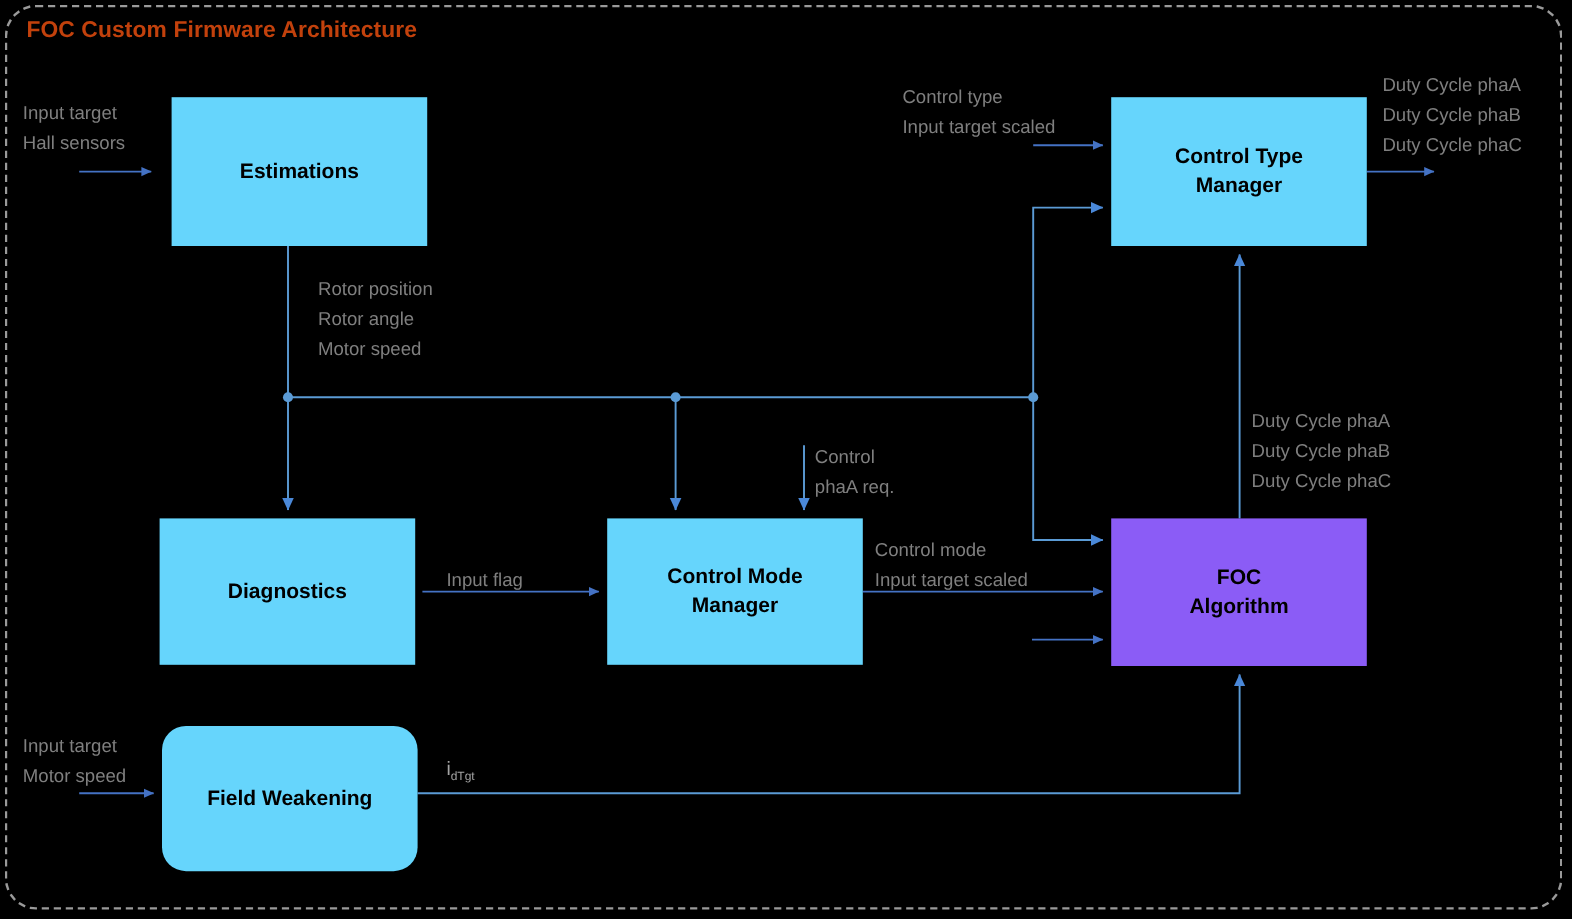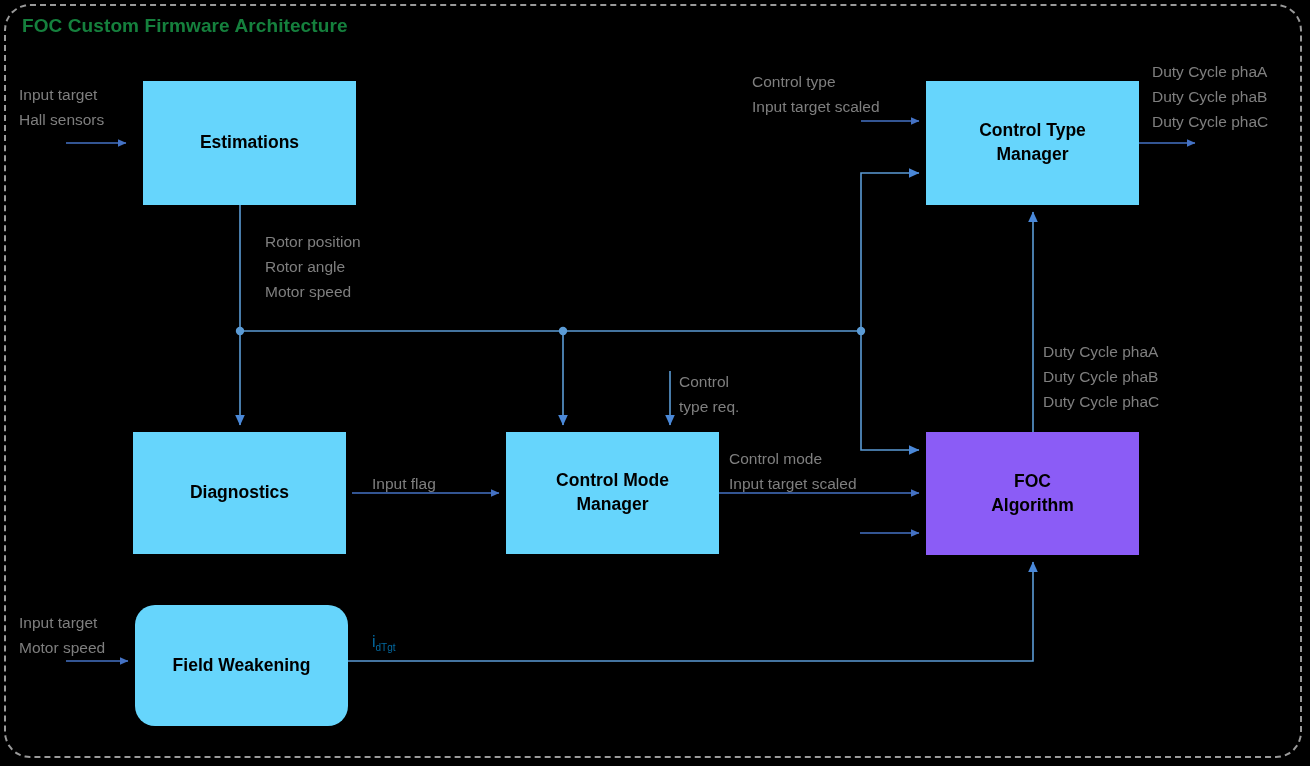--- a/index.html
+++ b/index.html
@@ -27,21 +27,21 @@
     border-radius: 26px;
     box-sizing: border-box;
     pointer-events: none;
   }
   .title {
     position: absolute;
     left: 22px;
     top: 15px;
     font-size: 19px;
     font-weight: bold;
-    color: #15803d;
+    color: #c2410c;
     letter-spacing: 0.1px;
     white-space: nowrap;
   }
   .box {
     position: absolute;
     box-sizing: border-box;
     display: flex;
     align-items: center;
     justify-content: center;
     text-align: center;
@@ -63,21 +63,21 @@
     position: absolute;
     left: 0;
     top: 0;
     width: 1310px;
     height: 766px;
     pointer-events: none;
   }
   .sub { font-size: 10px; vertical-align: sub; }
   .idtgt {
     position: absolute;
-    color: #0369a1;
+    color: #a3a3a3;
     font-size: 16px;
     white-space: nowrap;
     text-align: center;
   }
 </style>
 </head>
 <body>
 
 <div id="canvas">
 
@@ -179,21 +179,21 @@
 
   <div class="lbl" style="left:265px; top:229px;">Rotor position
 Rotor angle
 Motor speed</div>
 
   <div class="lbl" style="left:1043px; top:339px;">Duty Cycle phaA
 Duty Cycle phaB
 Duty Cycle phaC</div>
 
   <div class="lbl" style="left:679px; top:369px;">Control
-type req.</div>
+phaA req.</div>
 
   <div class="lbl" style="left:372px; top:471px;">Input flag</div>
 
   <div class="lbl" style="left:729px; top:446px;">Control mode
 Input target scaled</div>
 
 
   <div class="lbl" style="left:19px; top:610px;">Input target
 Motor speed</div>
 

